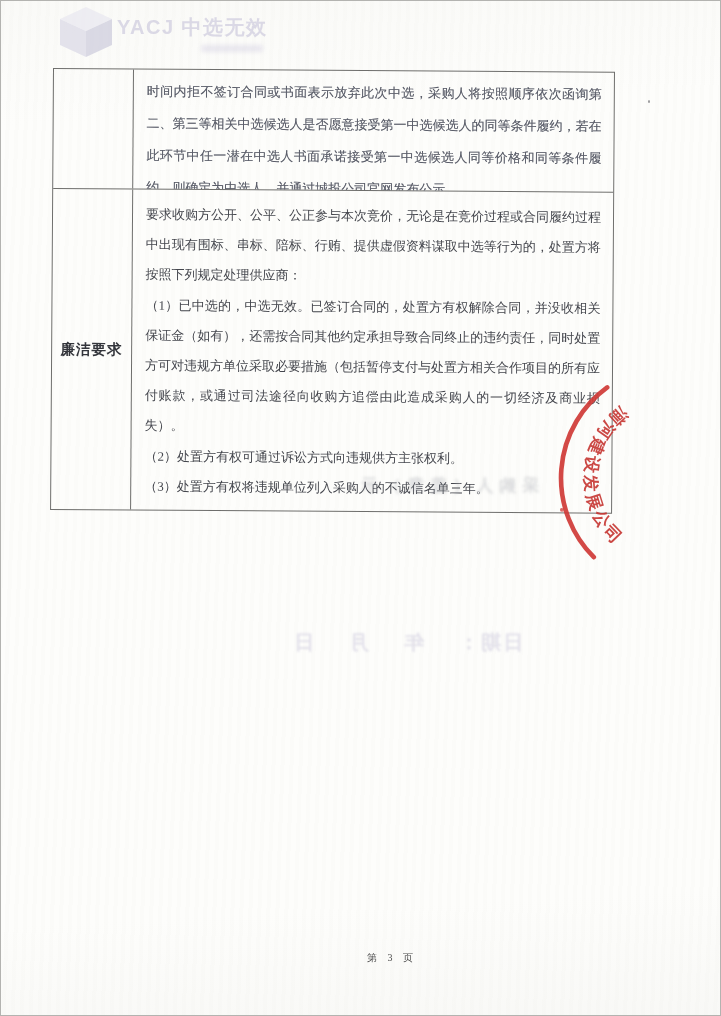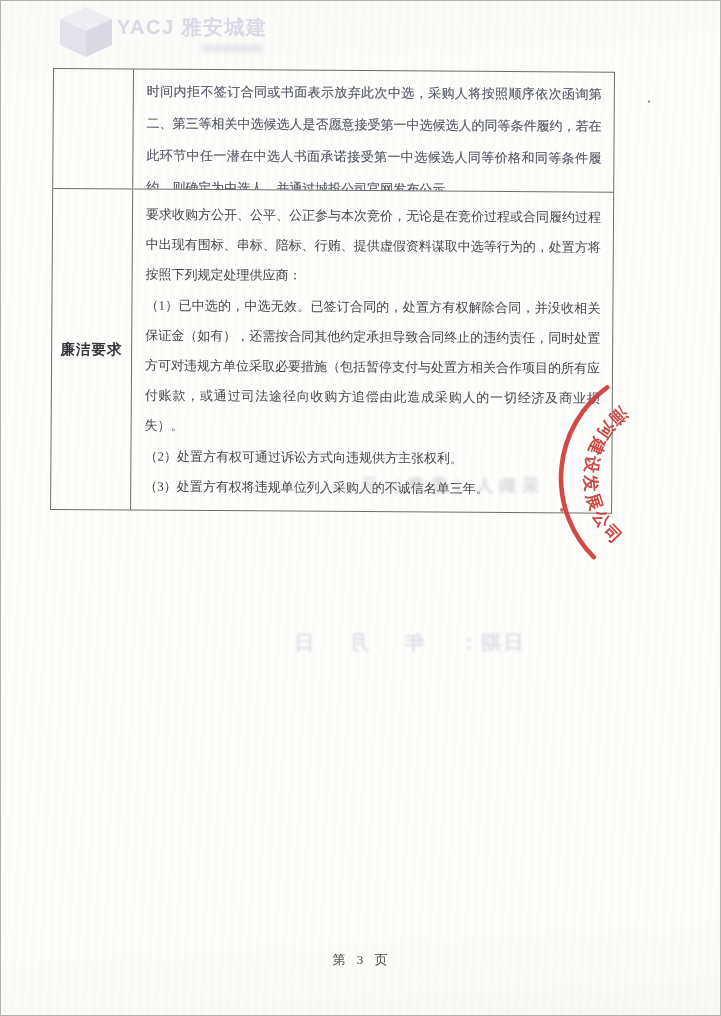--- a/index.html
+++ b/index.html
@@ -86,35 +86,35 @@
     left:252px;top:628px;width:270px;
     color:rgba(172,166,198,0.32);
     filter:blur(1.2px);
     letter-spacing:2px;word-spacing:26px;font-size:20px;
   }
   .speck{position:absolute;border-radius:50%;}
 
   
   .page-number{
     position:absolute;left:306px;top:950px;width:110px;
-    text-align:center;
-    font-size:13px;color:#4c4c4c;letter-spacing:4px;
+    text-align:right;
+    font-size:10px;color:#4c4c4c;letter-spacing:4px;
   }
 </style>
 </head>
 <body>
 
 <div class="page">
 
   <svg class="wm-cube" width="60" height="54" viewBox="0 0 60 54">
     <polygon points="30,2 56,14 30,26 4,14" fill="#e7e6f0" opacity="0.85"></polygon>
     <polygon points="4,14 30,26 30,52 4,40" fill="#d8d7e5" opacity="0.85"></polygon>
     <polygon points="30,26 56,14 56,40 30,52" fill="#cac9db" opacity="0.85"></polygon>
   </svg>
-  <div class="wm-text">YACJ 雅安城建</div>
+  <div class="wm-text">YACJ 中选无效</div>
   <div class="wm-subline"></div>
 
   <div class="doc-table">
 
     <div class="t-row r1">
       <div class="label-cell"></div>
       <div class="content-cell">
         <p>时间内拒不签订合同或书面表示放弃此次中选，采购人将按照顺序依次函询第二、第三等相关中选候选人是否愿意接受第一中选候选人的同等条件履约，若在此环节中任一潜在中选人书面承诺接受第一中选候选人同等价格和同等条件履约，则确定为中选人，并通过城投公司官网发布公示。</p>
       </div>
     </div>

